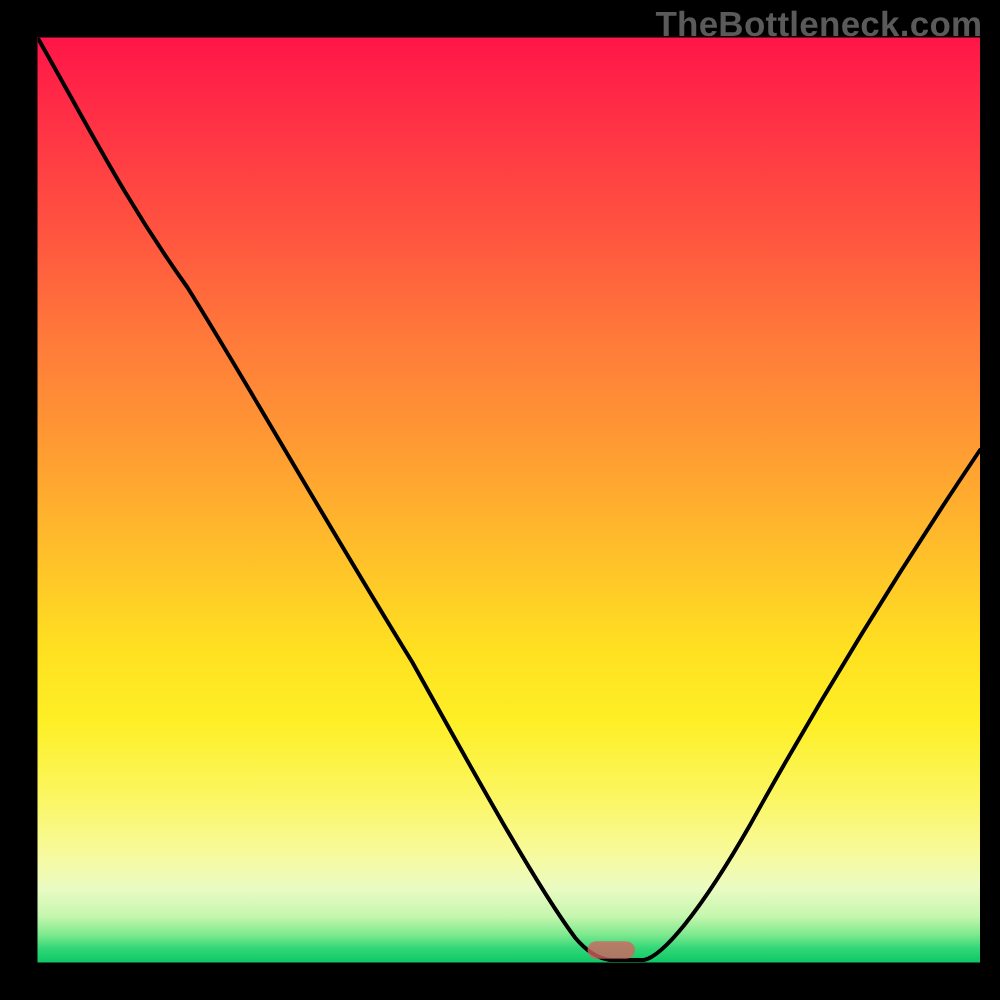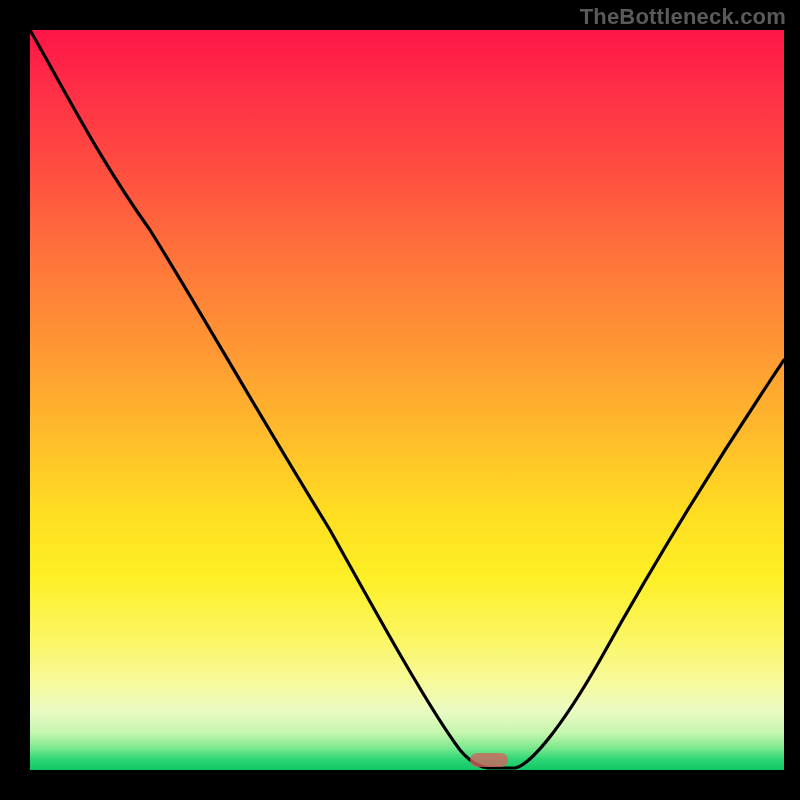--- a/index.html
+++ b/index.html
@@ -57,21 +57,21 @@
     border-radius: 7px;
     background: rgba(214, 97, 97, 0.78);
     left: 440px;
     top: 723px;
   }
   .watermark {
     position: absolute;
     top: 4px;
     right: 14px;
     font-family: Arial, Helvetica, sans-serif;
-    font-size: 22px;
+    font-size: 28px;
     font-weight: 600;
     color: #5a5a5a;
     letter-spacing: 0.2px;
   }
 </style>
 </head>
 <body>
 
 <div class="container">
   <div class="black-frame"></div>

